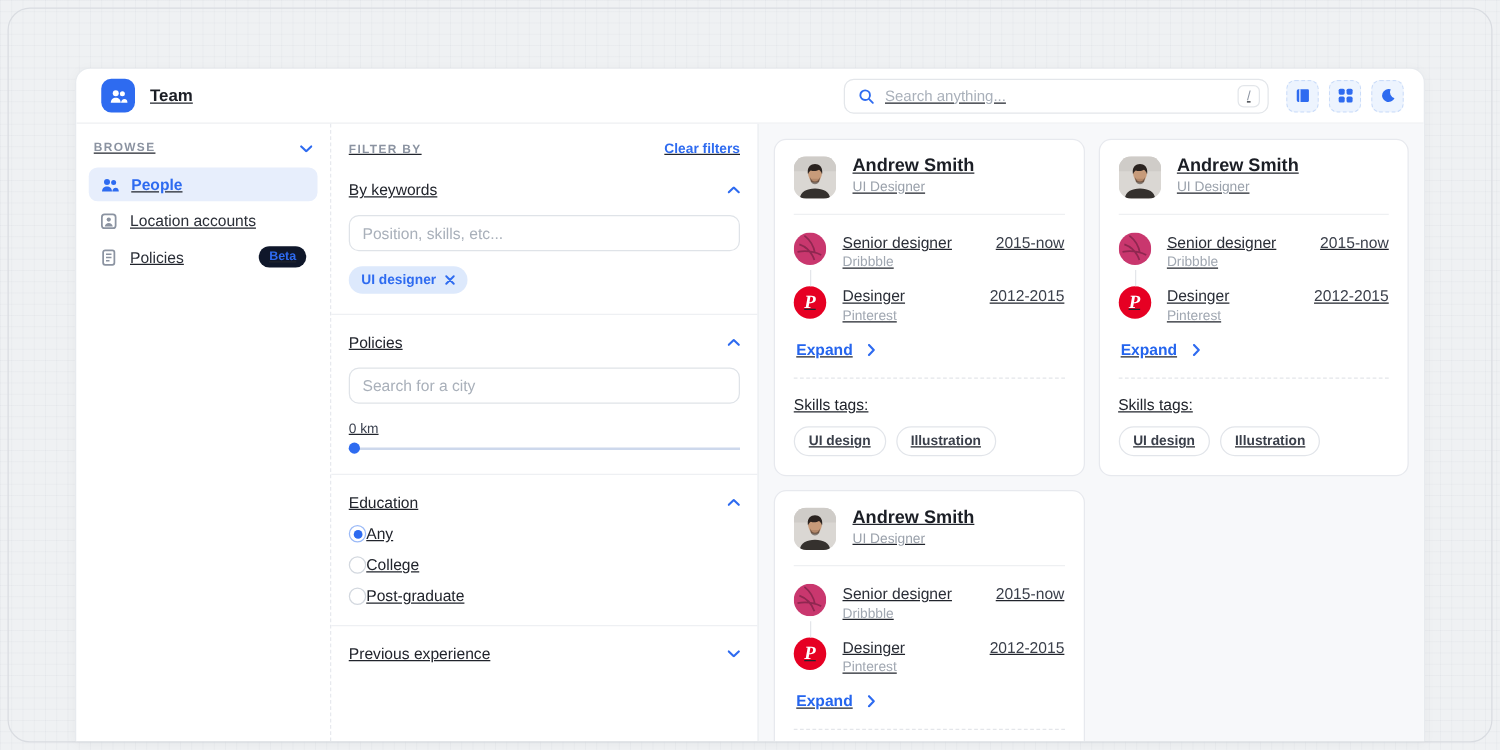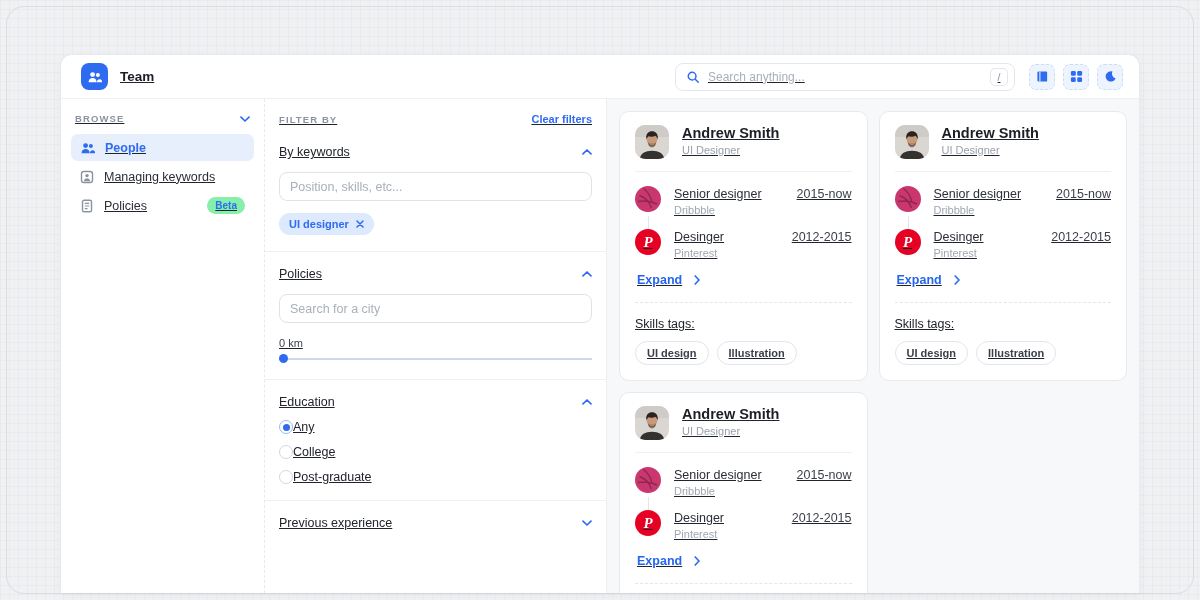--- a/index.html
+++ b/index.html
@@ -69,21 +69,21 @@
   
   .browse-row { display:flex; align-items:center; justify-content:space-between; padding:2px 4px 10px 4px;gap:45px; }
   .section-label { font-size:9.5px; letter-spacing:1.1px; color:#8b93a1; font-weight:bold; }
   .side-item {
     height:27px; display:flex; align-items:center; gap:10px; padding:0 9px;
     border-radius:7px; font-size:12.5px; color:#2a2e37; margin-bottom:2px; cursor:pointer;
   }
   .side-item.active { background:#e7eefc; color:#2e6bf0; font-weight:bold; }
   .side-item .grow { flex:1; }
   .badge {
-    background:#86efac; color:#2e6bf0; font-size:10px; font-weight:bold;
+    background:#0f172a; color:#2e6bf0; font-size:10px; font-weight:bold;
     padding:3px 8px; border-radius:9px;
   }
   
   .filter-head { display:flex; align-items:center; justify-content:space-between; margin-bottom:20px; }
   .clear-link { font-size:11px; font-weight:bold; color:#2e6bf0; cursor:pointer; }
   .fsection-head { display:flex; align-items:center; justify-content:space-between; cursor:pointer; }
   .fsection-title { font-size:12.5px; color:#21242c; }
   .text-input {
     width:100%; height:29px; border:1px solid #dfe3e8; border-radius:8px;
     padding:0 10px; font-size:12.5px; color:#343a44; outline:none; margin-top:13px;
@@ -240,21 +240,21 @@
           </svg>
         <span>People</span>
       </div>
 
       <div class="side-item">
         <svg width="14" height="14" viewBox="0 0 14 14">
           <rect x="1.5" y="1.5" width="11" height="11" rx="2.2" fill="none" stroke="#8b93a1" stroke-width="1.4"></rect>
           <circle cx="7" cy="5.6" r="1.7" fill="#8b93a1"></circle>
           <path d="M3.8 11.2c.3-1.9 1.6-2.9 3.2-2.9s2.9 1 3.2 2.9z" fill="#8b93a1"></path>
         </svg>
-        <span>Managing keywords</span>
+        <span>Location accounts</span>
       </div>
 
       <div class="side-item">
         <svg width="14" height="14" viewBox="0 0 14 14">
           <rect x="2.5" y="1.2" width="9" height="11.6" rx="1.6" fill="none" stroke="#8b93a1" stroke-width="1.4"></rect>
           <line x1="4.8" y1="4.4" x2="9.2" y2="4.4" stroke="#8b93a1" stroke-width="1.2"></line>
           <line x1="4.8" y1="7" x2="9.2" y2="7" stroke="#8b93a1" stroke-width="1.2"></line>
           <line x1="4.8" y1="9.6" x2="7.6" y2="9.6" stroke="#8b93a1" stroke-width="1.2"></line>
         </svg>
         <span>Policies</span>

